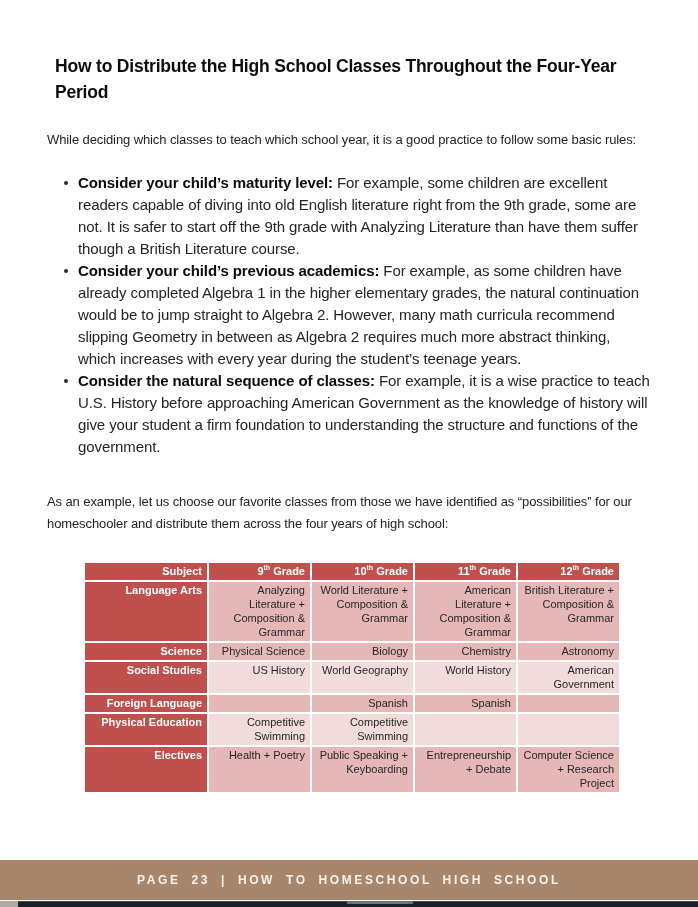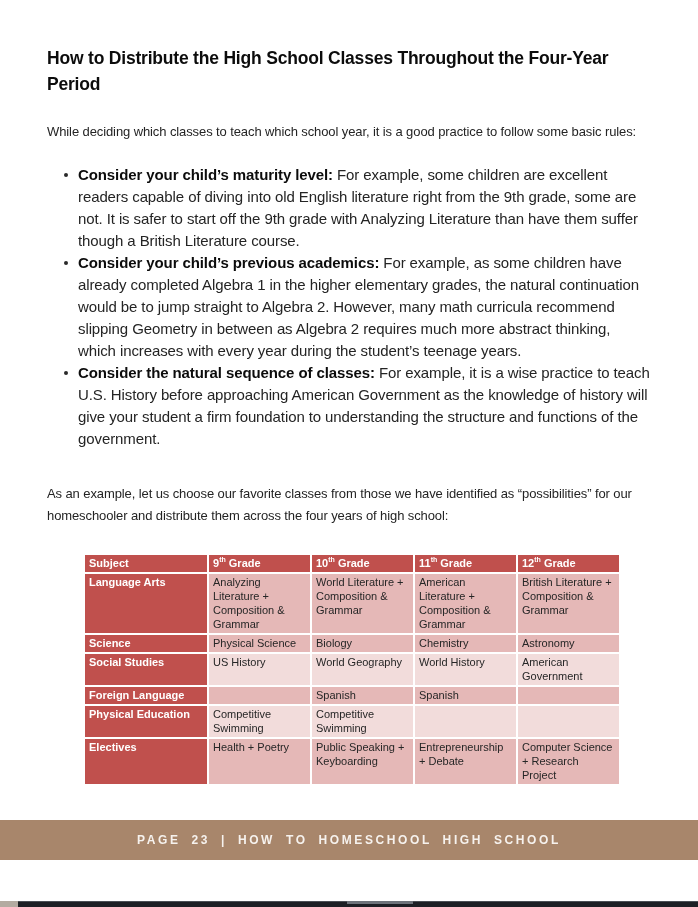--- a/index.html
+++ b/index.html
@@ -6,21 +6,21 @@
   body{
     width:698px;height:907px;position:relative;overflow:hidden;
     background:#ffffff;
     font-family:"Liberation Sans",sans-serif;
     color:#1f1f1f;
     -webkit-font-smoothing:antialiased;
   }
   .content{padding:45px 47px 0 47px;}
 
   .heading{
-    margin:0;
+    margin:8px;
     font-size:17.5px;font-weight:700;line-height:26px;
     letter-spacing:-0.2px;color:#0c0c0c;
     max-width:600px;
   }
   .para{
     margin:24px 0 0 0;
     font-size:13px;line-height:22px;letter-spacing:-0.1px;
     color:#242424;max-width:604px;
   }
   .bullets{
@@ -40,36 +40,36 @@
   .closing{margin-top:33px;}
 
   .table-wrap{margin:26px 0 0 36px;width:538px;}
   table{
     width:538px;table-layout:fixed;
     border-collapse:separate;border-spacing:2px;
     font-size:11px;line-height:14px;
   }
   col.c-subject{width:122px;}
   th,td{
-    padding:1px 5px 2px 4px;text-align:left;vertical-align:top;
+    padding:1px 5px 2px 4px;text-align:right;vertical-align:top;
     overflow:hidden;
   }
   th.grade,th.corner{
     background:var(--accent-red,#c0504d);color:#ffffff;font-weight:700;
   }
   td.subject{
     background:var(--accent-red,#c0504d);color:#ffffff;font-weight:700;
   }
   tr.band-dark td.data{background:var(--band-dark,#e5b8b7);}
   tr.band-light td.data{background:var(--band-light,#f2dcdb);}
   td.data{color:#262626;}
   th sup{font-size:7px;line-height:0;}
 
   .footer-bar{
-    position:absolute;left:0;top:820px;width:698px;height:40px;
+    position:absolute;left:0;top:860px;width:698px;height:40px;
     background:var(--footer-brown,#a8866b);
     display:flex;align-items:center;justify-content:center;
   }
   .footer-bar .footer-text{
     color:#f6f2ee;font-size:12px;font-weight:600;
     letter-spacing:2.6px;word-spacing:5px;
   }
   .bottom-strip{
     position:absolute;left:0;top:901px;width:698px;height:6px;
     background:#1c1f24;

